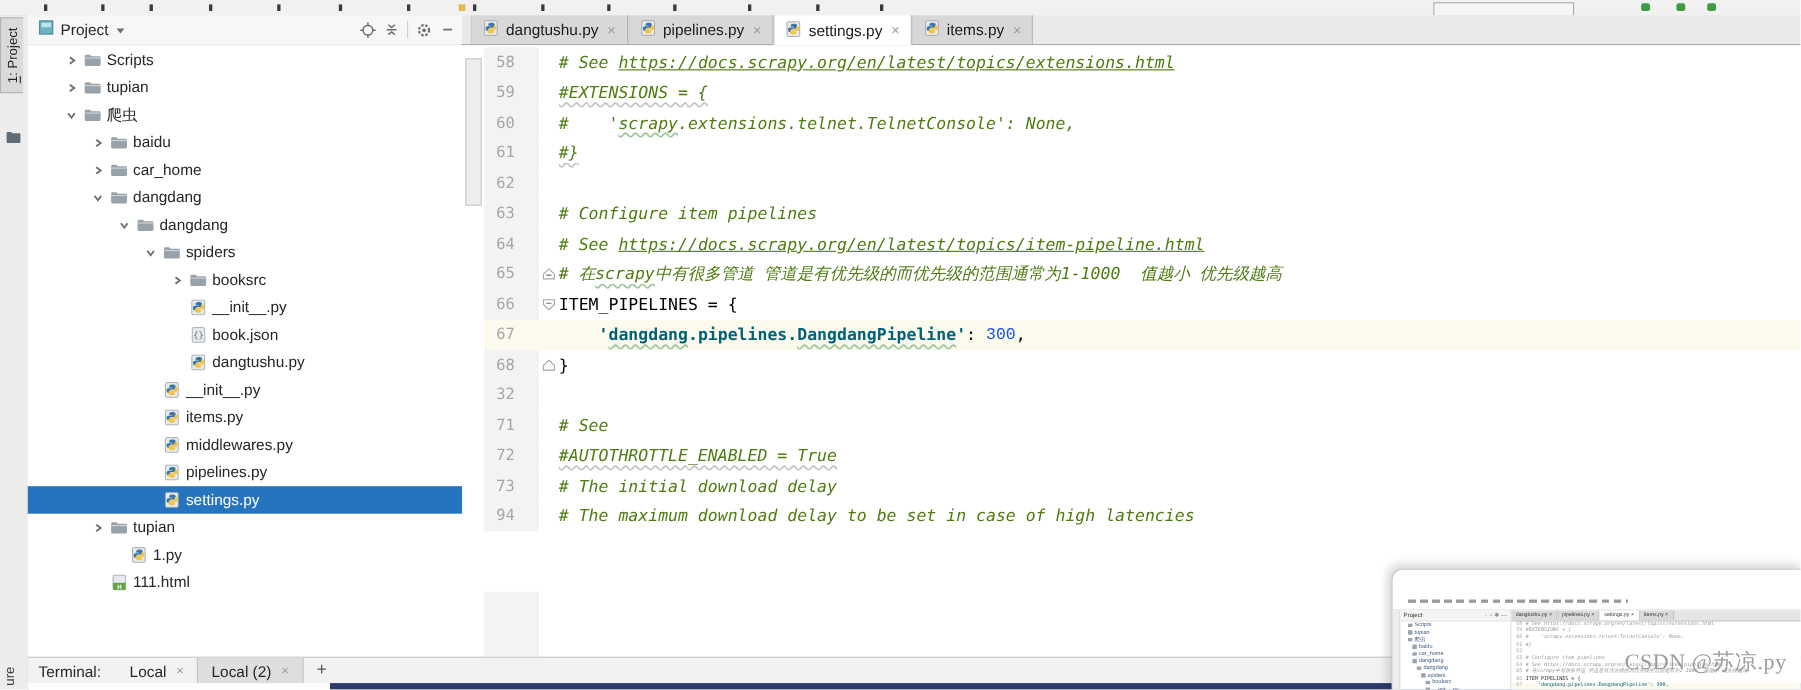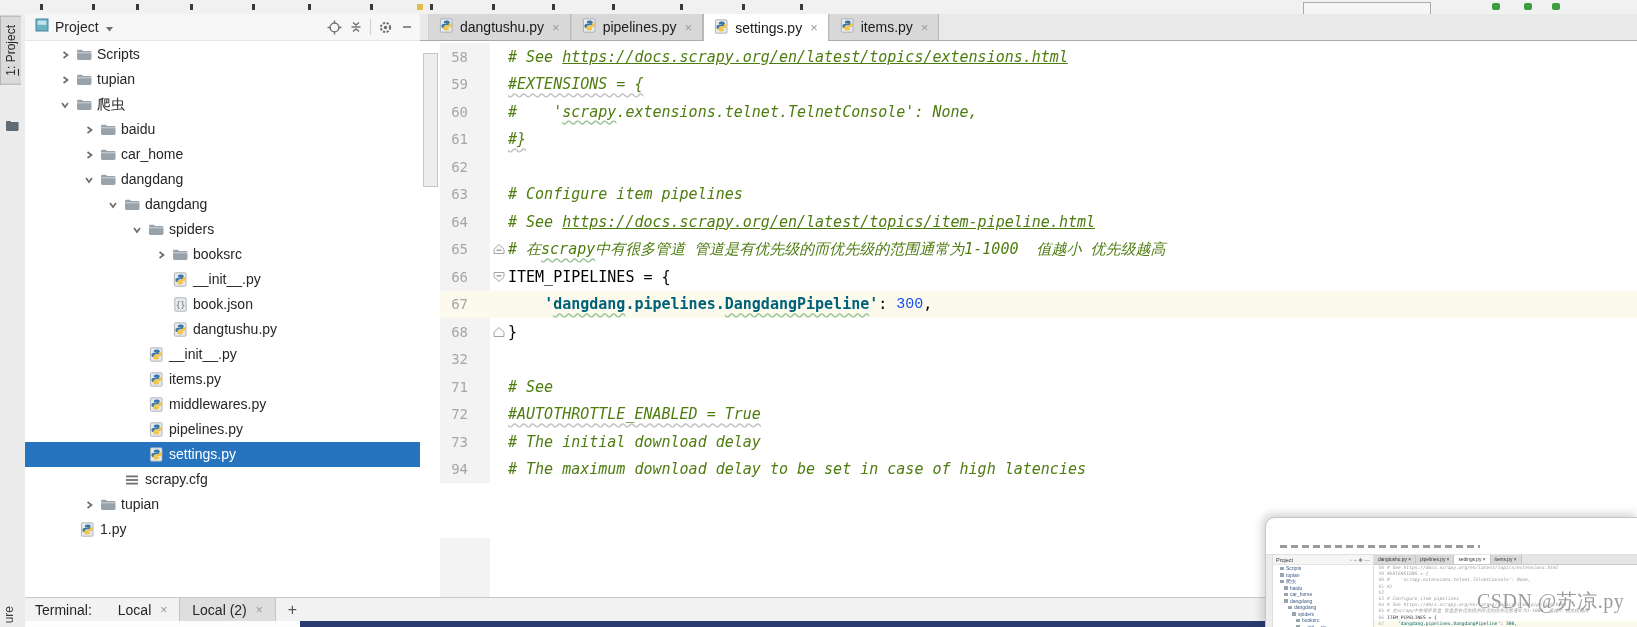--- a/index.html
+++ b/index.html
@@ -386,55 +386,55 @@
           <span class="chev"></span>
           <span class="ticon">
             <svg width="15" height="15" viewBox="0 0 15 15">
               <rect x="1.4" y="0.8" width="11.6" height="13.4" rx="1" fill="#E7EAED" stroke="#9FA6AC" stroke-width="0.8"></rect>
               <path d="M7.4 2.6c-1.7 0-2.5.7-2.5 1.8v1h2.6v.5H4.2c-1 0-1.8.8-1.8 2.1s.8 2.1 1.8 2.1h1V8.9c0-.9.8-1.7 1.8-1.7h2.2c.8 0 1.5-.7 1.5-1.5V4.4c0-1.1-.9-1.8-2.3-1.8z" fill="#3876A9"></path>
               <path d="M7.6 12.4c1.7 0 2.5-.7 2.5-1.8v-1H7.5v-.5h3.3c1 0 1.8-.8 1.8-2.1 0-1.3-.8-2.1-1.8-2.1h-1v1.2c0 .9-.8 1.7-1.8 1.7H5.8c-.8 0-1.5.7-1.5 1.5v1.3c0 1.1.9 1.8 2.3 1.8z" fill="#F5C242"></path>
             </svg>
           </span>
           <span class="tlabel">settings.py</span>
         </div>
-        <div class="trow" style="padding-left: 78px;">
-          <span class="chev"></span>
-          <span class="ticon">
-            <svg width="14" height="12" viewBox="0 0 14 12">
-              <rect x="1" y="1.5" width="12" height="1.8" fill="#6F6F6F"></rect>
-              <rect x="1" y="5.1" width="12" height="1.8" fill="#6F6F6F"></rect>
-              <rect x="1" y="8.7" width="12" height="1.8" fill="#6F6F6F"></rect>
-            </svg>
-          </span>
-          <span class="tlabel">scrapy.cfg</span>
-        </div>
         <div class="trow" style="padding-left: 54px;">
           <span class="chev">
             <svg width="10" height="10" viewBox="0 0 10 10">
               <polyline points="3.5,2 7.5,5 3.5,8" fill="none" stroke="#6E6E6E" stroke-width="1.7"></polyline>
             </svg>
           </span>
           <span class="ticon">
             <svg width="16" height="13" viewBox="0 0 16 13">
               <path d="M1 3.2c0-.8.6-1.4 1.4-1.4h3.4l1.2 1.3h7.1c.8 0 1.4.6 1.4 1.4v6.1c0 .8-.6 1.4-1.4 1.4H2.4c-.8 0-1.4-.6-1.4-1.4z" fill="#98A2AA"></path>
               <rect x="1" y="4.3" width="14.5" height="1" fill="#fff" opacity="0.55"></rect>
             </svg>
           </span>
           <span class="tlabel">tupian</span>
         </div>
-        <div class="trow" style="padding-left: 33px;">
+        <div class="trow" style="padding-left: 72px;">
           <span class="chev"></span>
           <span class="ticon">
             <svg width="15" height="15" viewBox="0 0 15 15">
               <rect x="1.4" y="0.8" width="11.6" height="13.4" rx="1" fill="#E7EAED" stroke="#9FA6AC" stroke-width="0.8"></rect>
               <path d="M7.4 2.6c-1.7 0-2.5.7-2.5 1.8v1h2.6v.5H4.2c-1 0-1.8.8-1.8 2.1s.8 2.1 1.8 2.1h1V8.9c0-.9.8-1.7 1.8-1.7h2.2c.8 0 1.5-.7 1.5-1.5V4.4c0-1.1-.9-1.8-2.3-1.8z" fill="#3876A9"></path>
               <path d="M7.6 12.4c1.7 0 2.5-.7 2.5-1.8v-1H7.5v-.5h3.3c1 0 1.8-.8 1.8-2.1 0-1.3-.8-2.1-1.8-2.1h-1v1.2c0 .9-.8 1.7-1.8 1.7H5.8c-.8 0-1.5.7-1.5 1.5v1.3c0 1.1.9 1.8 2.3 1.8z" fill="#F5C242"></path>
             </svg>
           </span>
           <span class="tlabel">1.py</span>
+        </div>
+        <div class="trow" style="padding-left: 54px;">
+          <span class="chev"></span>
+          <span class="ticon">
+            <svg width="15" height="15" viewBox="0 0 15 15">
+              <rect x="1.8" y="0.8" width="11.4" height="13.4" rx="1" fill="#E7EAED" stroke="#9FA6AC" stroke-width="0.8"></rect>
+              <rect x="1.8" y="7.8" width="11.4" height="6.4" fill="#62A446"></rect>
+              <text x="7.5" y="13" text-anchor="middle" font-size="5.5" fill="#fff" font-family="sans-serif" font-weight="bold">H</text>
+            </svg>
+          </span>
+          <span class="tlabel">111.html</span>
         </div>
       </div>
   </div>
 
   <div id="tree-scrollthumb"></div>
 
   <div id="editor">
     <div id="tabbar">
         <div class="etab">
           <span><svg width="15" height="15" viewBox="0 0 15 15">

